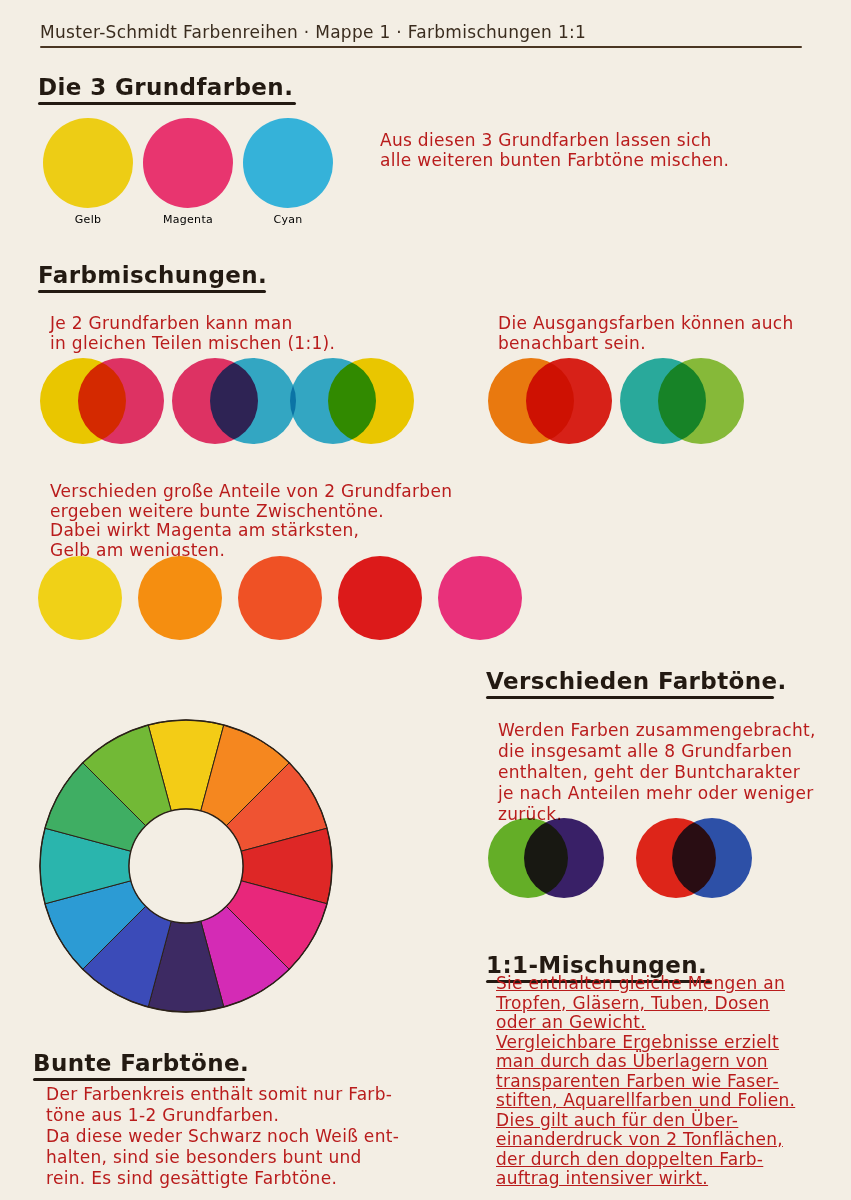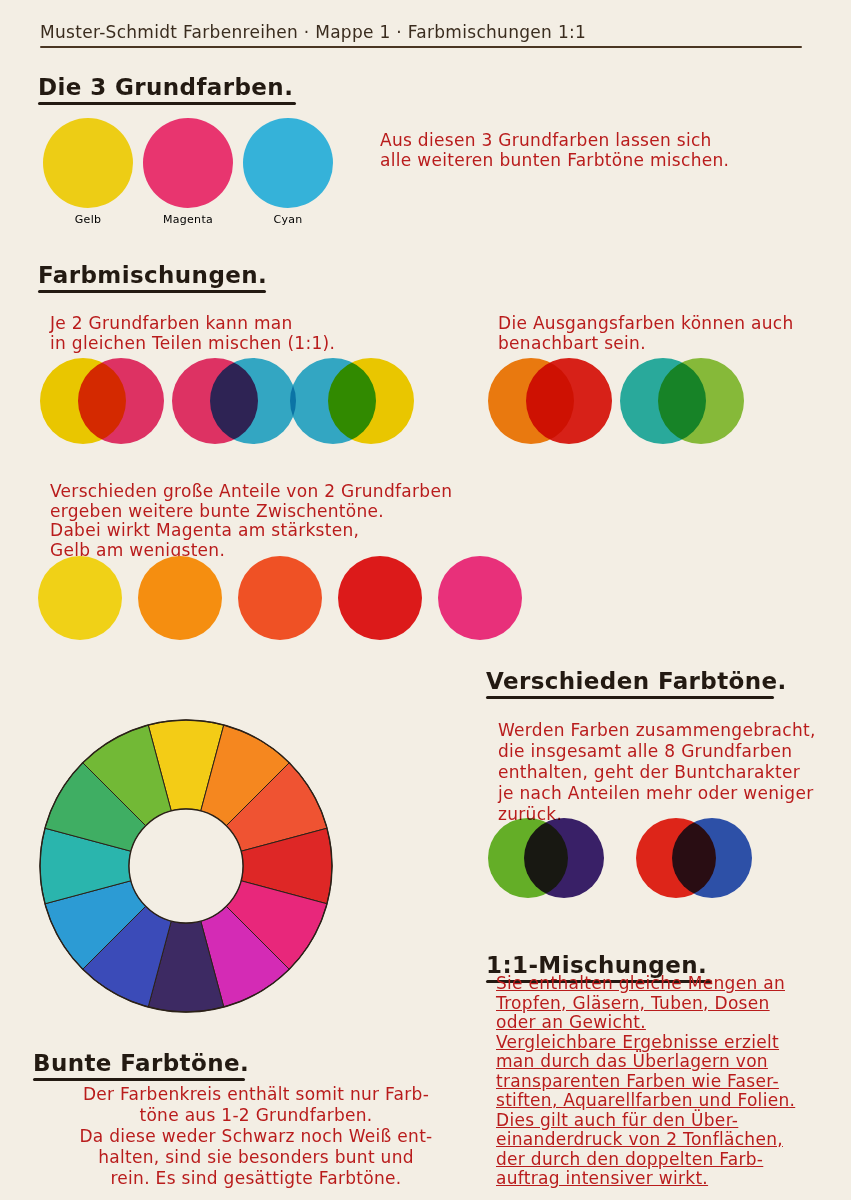--- a/index.html
+++ b/index.html
@@ -158,21 +158,21 @@
                L 135.24731442915632 94.9422279015231 A 57 57 0 0 0 109.69491347236678 109.69491347236679 Z" fill="#72b936" stroke="#2b2118" stroke-width="1"></path>
         <circle cx="150" cy="150" r="57" fill="#f3eee4" stroke="#2b2118" stroke-width="1.4"></circle>
         <circle cx="150" cy="150" r="146" fill="none" stroke="#2b2118" stroke-width="1.4"></circle>
       </svg>
   </div>
 
   <h2 class="sect" style="left:33px;top:1032px;margin-top:18px;">
     <span>Bunte Farbtöne.</span>
     <span class="ul" style="width:212px;"></span>
   </h2>
-  <p class="body hand" style="left:34px;top:1072px;width:420px;line-height:21px;text-align:center;">Der Farbenkreis enthält somit nur Farb-
+  <p class="body hand" style="left:34px;top:1072px;width:420px;line-height:21px;">Der Farbenkreis enthält somit nur Farb-
 töne aus 1-2 Grundfarben.
 Da diese weder Schwarz noch Weiß ent-
 halten, sind sie besonders bunt und
 rein. Es sind gesättigte Farbtöne.</p>
 
   <h2 class="sect" style="left:486px;top:668px;">
     <span>Verschieden Farbtöne.</span>
     <span class="ul" style="width:288px;"></span>
   </h2>
   <p class="body hand" style="left:486px;top:708px;width:340px;line-height:21px;">Werden Farben zusammengebracht,

